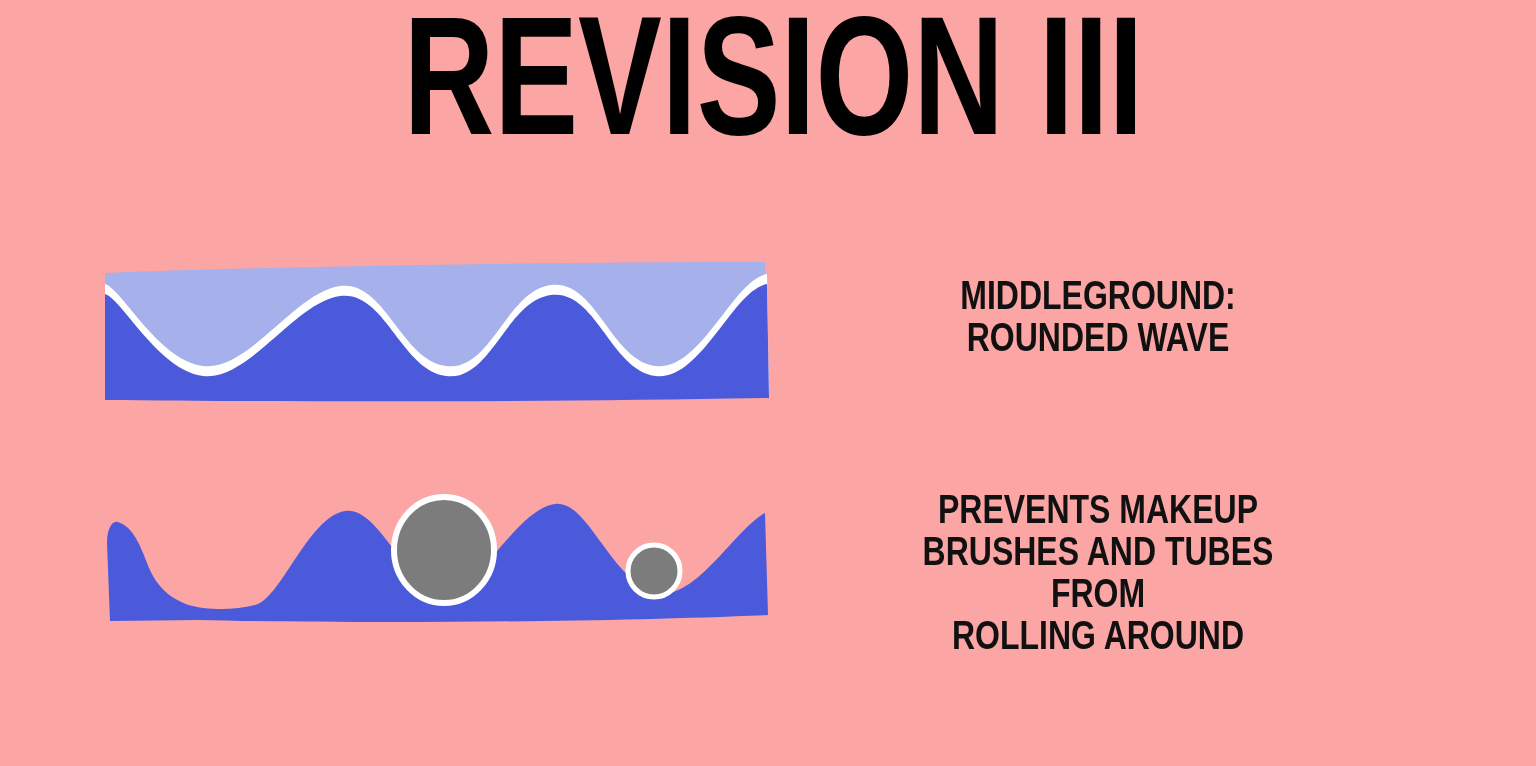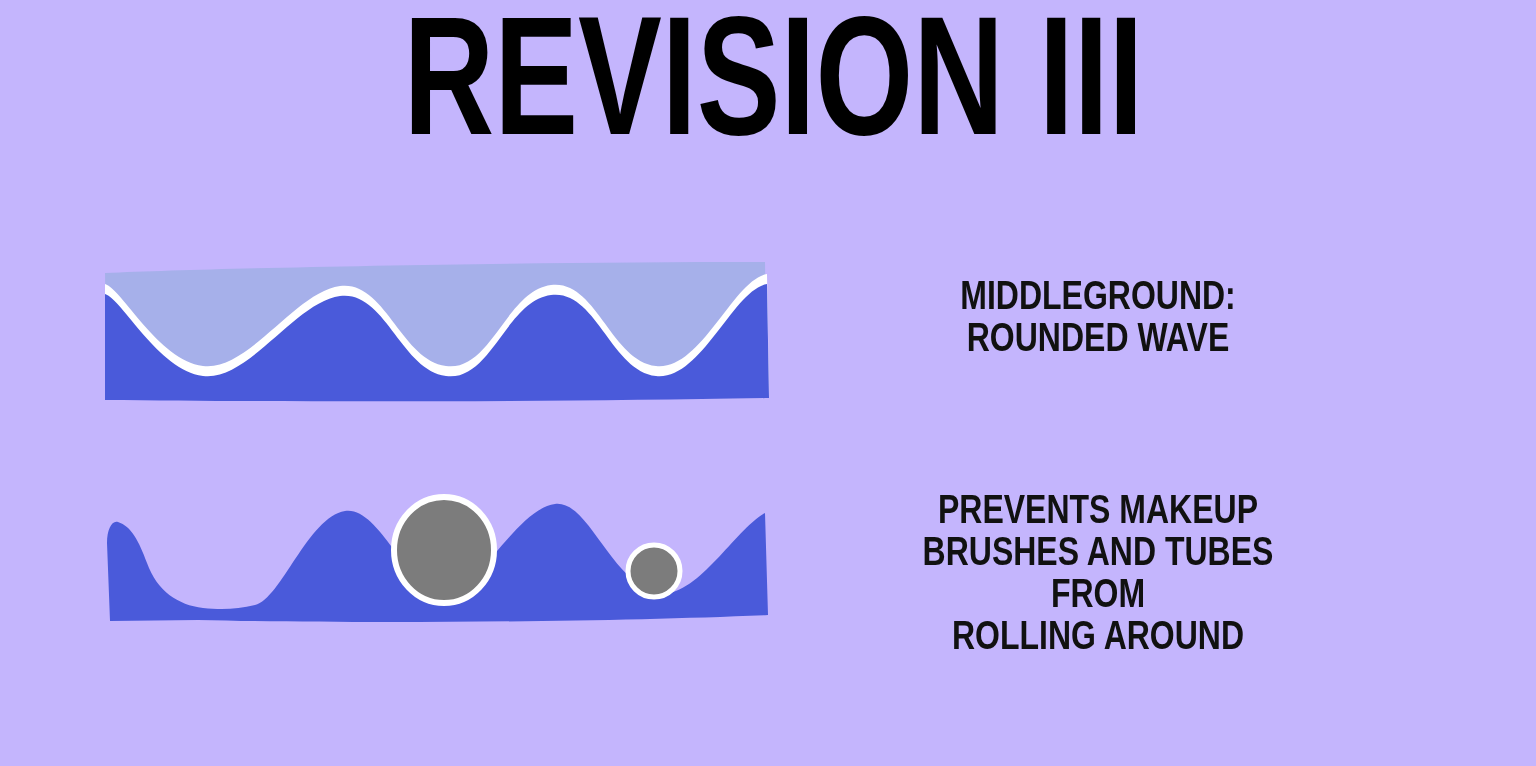--- a/index.html
+++ b/index.html
@@ -8,21 +8,21 @@
     width: 1536px;
     height: 766px;
     background: #ffffff;
     overflow: hidden;
     font-family: "Liberation Sans", sans-serif;
   }
   .slide {
     position: relative;
     width: 1536px;
     height: 766px;
-    background: #c4b5fd;
+    background: #fca5a5;
   }
   .title-svg {
     position: absolute;
     left: 402px;
     top: 12px;
     width: 743px;
     height: 126px;
   }
   .title-svg text {
     font-family: "Liberation Sans", sans-serif;

